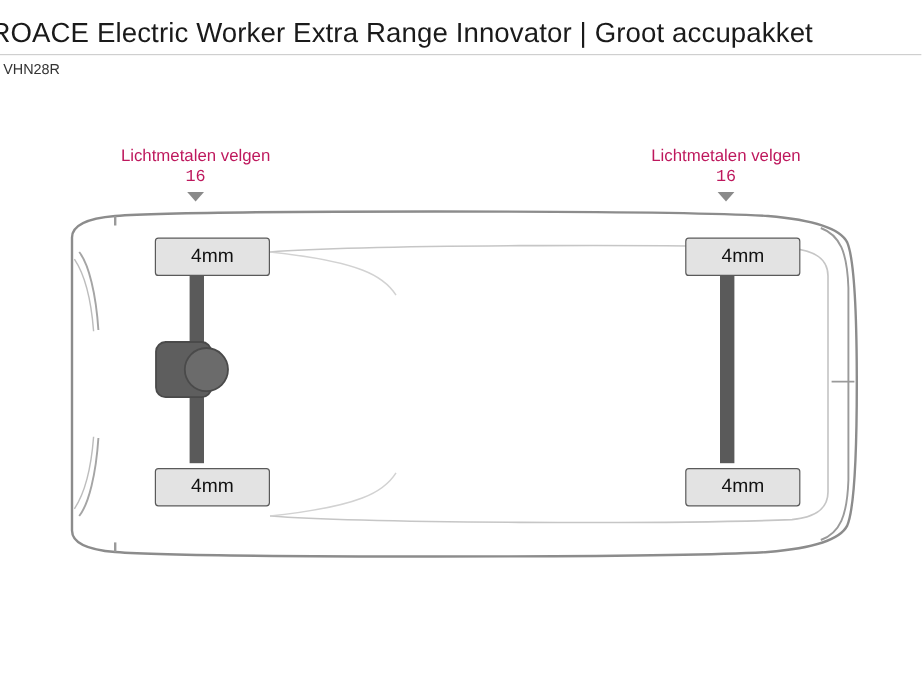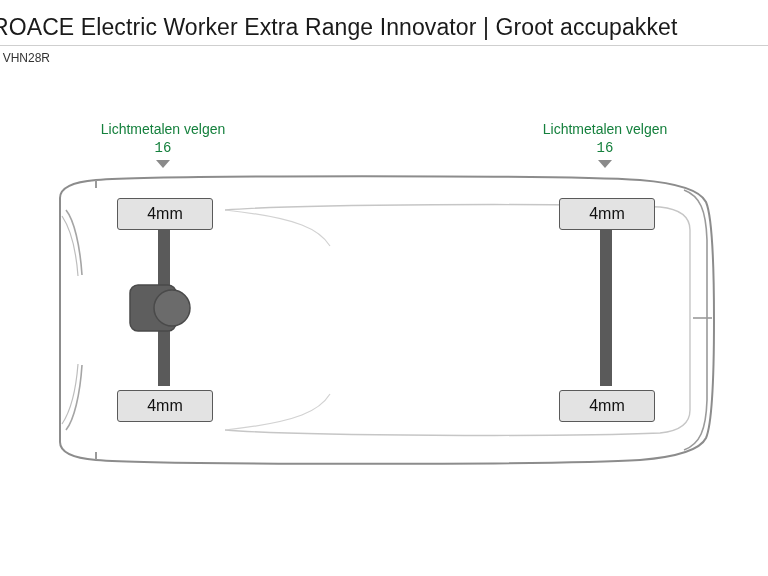--- a/index.html
+++ b/index.html
@@ -51,21 +51,21 @@
     left: 0;
     top: 70px;
     width: 768px;
     height: 400px;
   }
 
   .callout {
     position: absolute;
     text-align: center;
     font-size: 14px;
-    color: #15803d;
+    color: #be185d;
     line-height: 19px;
   }
   .callout .label { display: block; white-space: nowrap; }
   .callout .value { display: block; font-family: Liberation Mono, monospace; }
   .callout .arrow {
     display: block;
     margin: 2px auto 0 auto;
     width: 0;
     height: 0;
     border-left: 7px solid transparent;
@@ -80,20 +80,21 @@
     background: #e3e3e3;
     border: 1px solid #5a5a5a;
     border-radius: 3px;
     width: 94px;
     height: 30px;
     line-height: 29px;
     text-align: center;
     font-size: 16px;
     color: #111111;
     z-index: 5;
+    margin-left: 12px;
   }
   .tb-fl { left: 117px; top: 128px; }
   .tb-rl { left: 117px; top: 320px; }
   .tb-fr { left: 559px; top: 128px; }
   .tb-rr { left: 559px; top: 320px; }
 
   svg.van { position: absolute; left: 0; top: 0; }
 </style>
 </head>
 <body>

